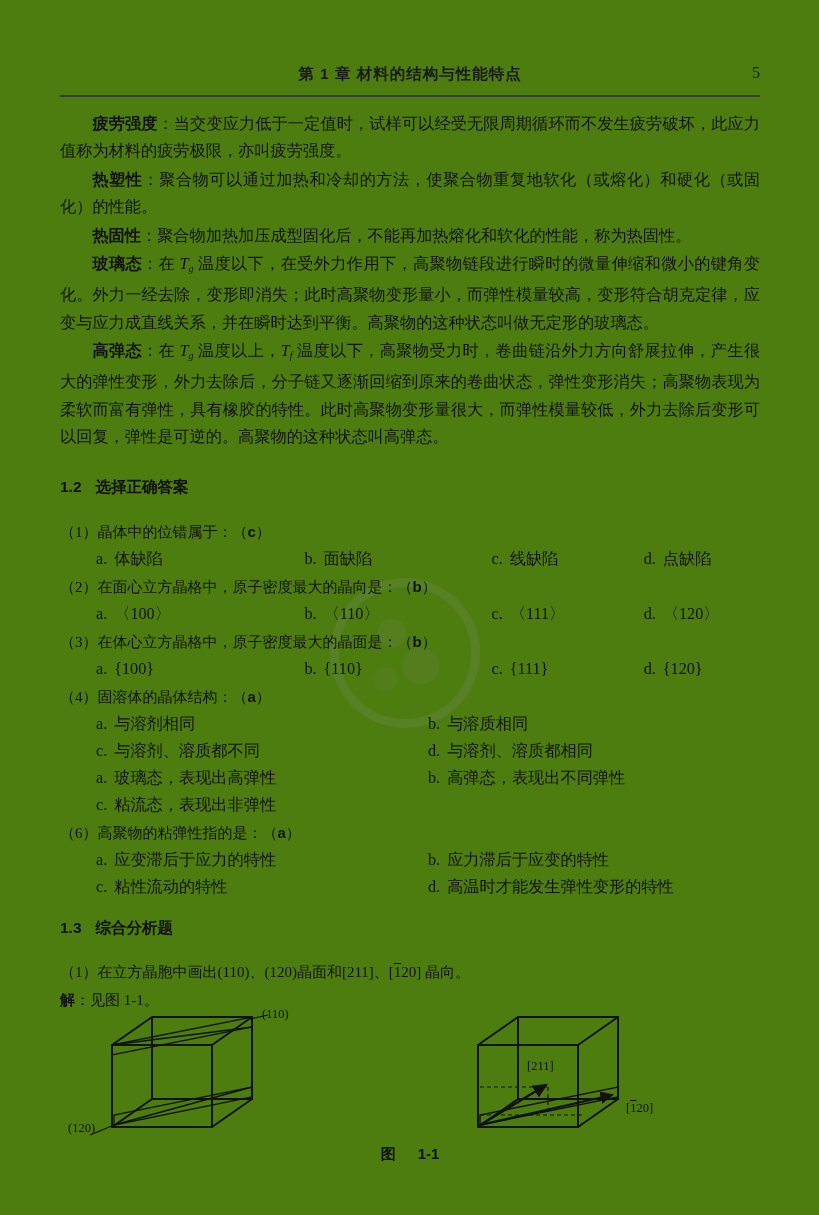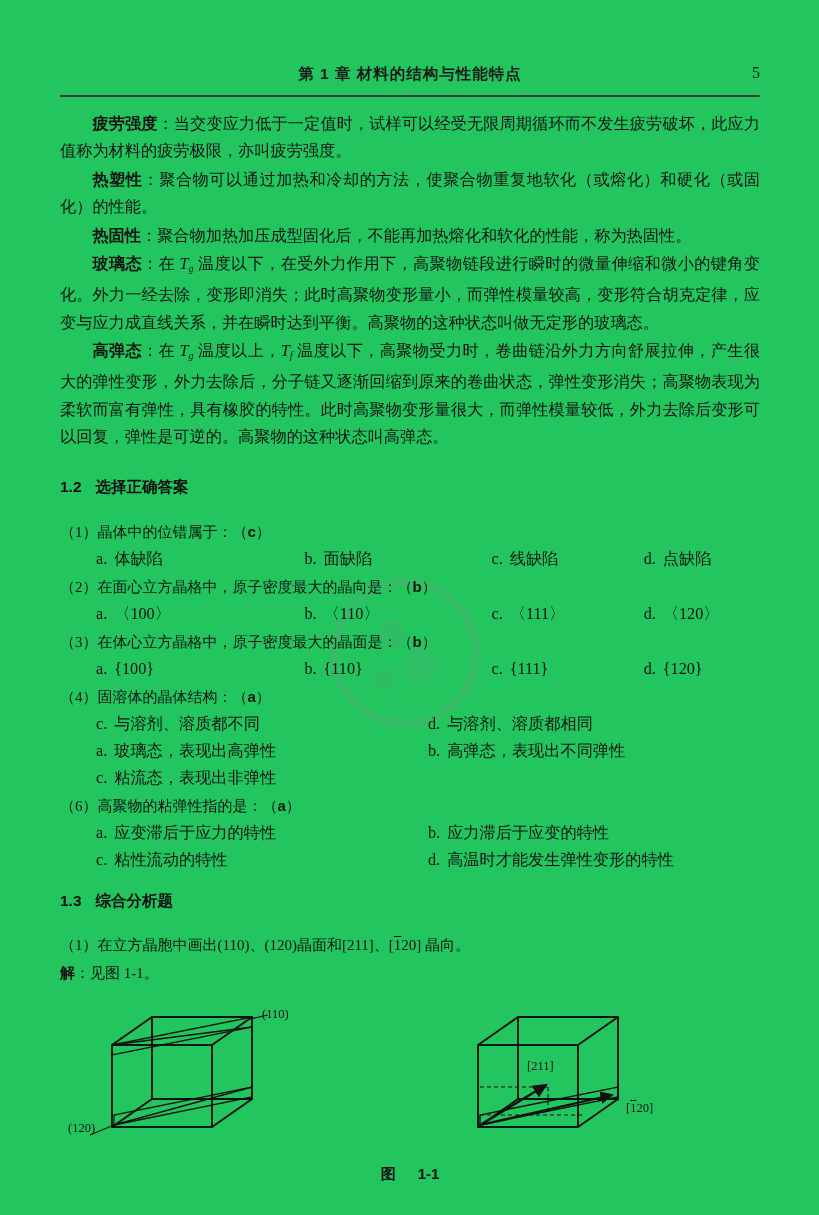--- a/index.html
+++ b/index.html
@@ -8,21 +8,21 @@
     background: #ffffff;
   }
   body {
     font-family: "Liberation Serif", "DejaVu Serif", serif;
     color: #111;
   }
   #page {
     position: relative;
     width: 819px;
     height: 1215px;
-    background: #22c55e;
+    background: #4d7c0f;
     overflow: hidden;
   }
   
   .watermark {
     position: absolute;
     left: 330px;
     top: 578px;
     width: 132px;
     height: 132px;
     border-radius: 50%;
@@ -144,21 +144,21 @@
   .cubes {
     position: relative;
     height: 140px;
     margin-top: 9px;
   }
   .fig-caption {
     text-align: center;
     font-family: "Liberation Sans", "DejaVu Sans", sans-serif;
     font-weight: bold;
     font-size: 15px;
-    margin-top: 20px;
+    margin-top: 0;
   }
   .fig-caption .cap-num { margin-left: 22px; }
   .fig-lbl {
     position: absolute;
     font-family: "Liberation Serif", serif;
     font-size: 12.5px;
     color: #111;
     white-space: nowrap;
   }
   .ovl { text-decoration: overline; }
@@ -229,20 +229,24 @@
       </div>
       <div class="opts four">
         <span class="opt"><span class="lab">a.</span><span class="ang">{100}</span></span>
         <span class="opt"><span class="lab">b.</span><span class="ang">{110}</span></span>
         <span class="opt"><span class="lab">c.</span><span class="ang">{111}</span></span>
         <span class="opt"><span class="lab">d.</span><span class="ang">{120}</span></span>
       </div>
 
       <div class="q-line">
         <span>（4）固溶体的晶体结构：（</span><span class="ans">a</span><span>）</span>
+      </div>
+      <div class="opts two">
+        <span class="opt"><span class="lab">a.</span><span>与溶剂相同</span></span>
+        <span class="opt"><span class="lab">b.</span><span>与溶质相同</span></span>
       </div>
       <div class="opts two">
         <span class="opt"><span class="lab">c.</span><span>与溶剂、溶质都不同</span></span>
         <span class="opt"><span class="lab">d.</span><span>与溶剂、溶质都相同</span></span>
       </div>
 
       <div class="opts two">
         <span class="opt"><span class="lab">a.</span><span>玻璃态，表现出高弹性</span></span>
         <span class="opt"><span class="lab">b.</span><span>高弹态，表现出不同弹性</span></span>
       </div>

